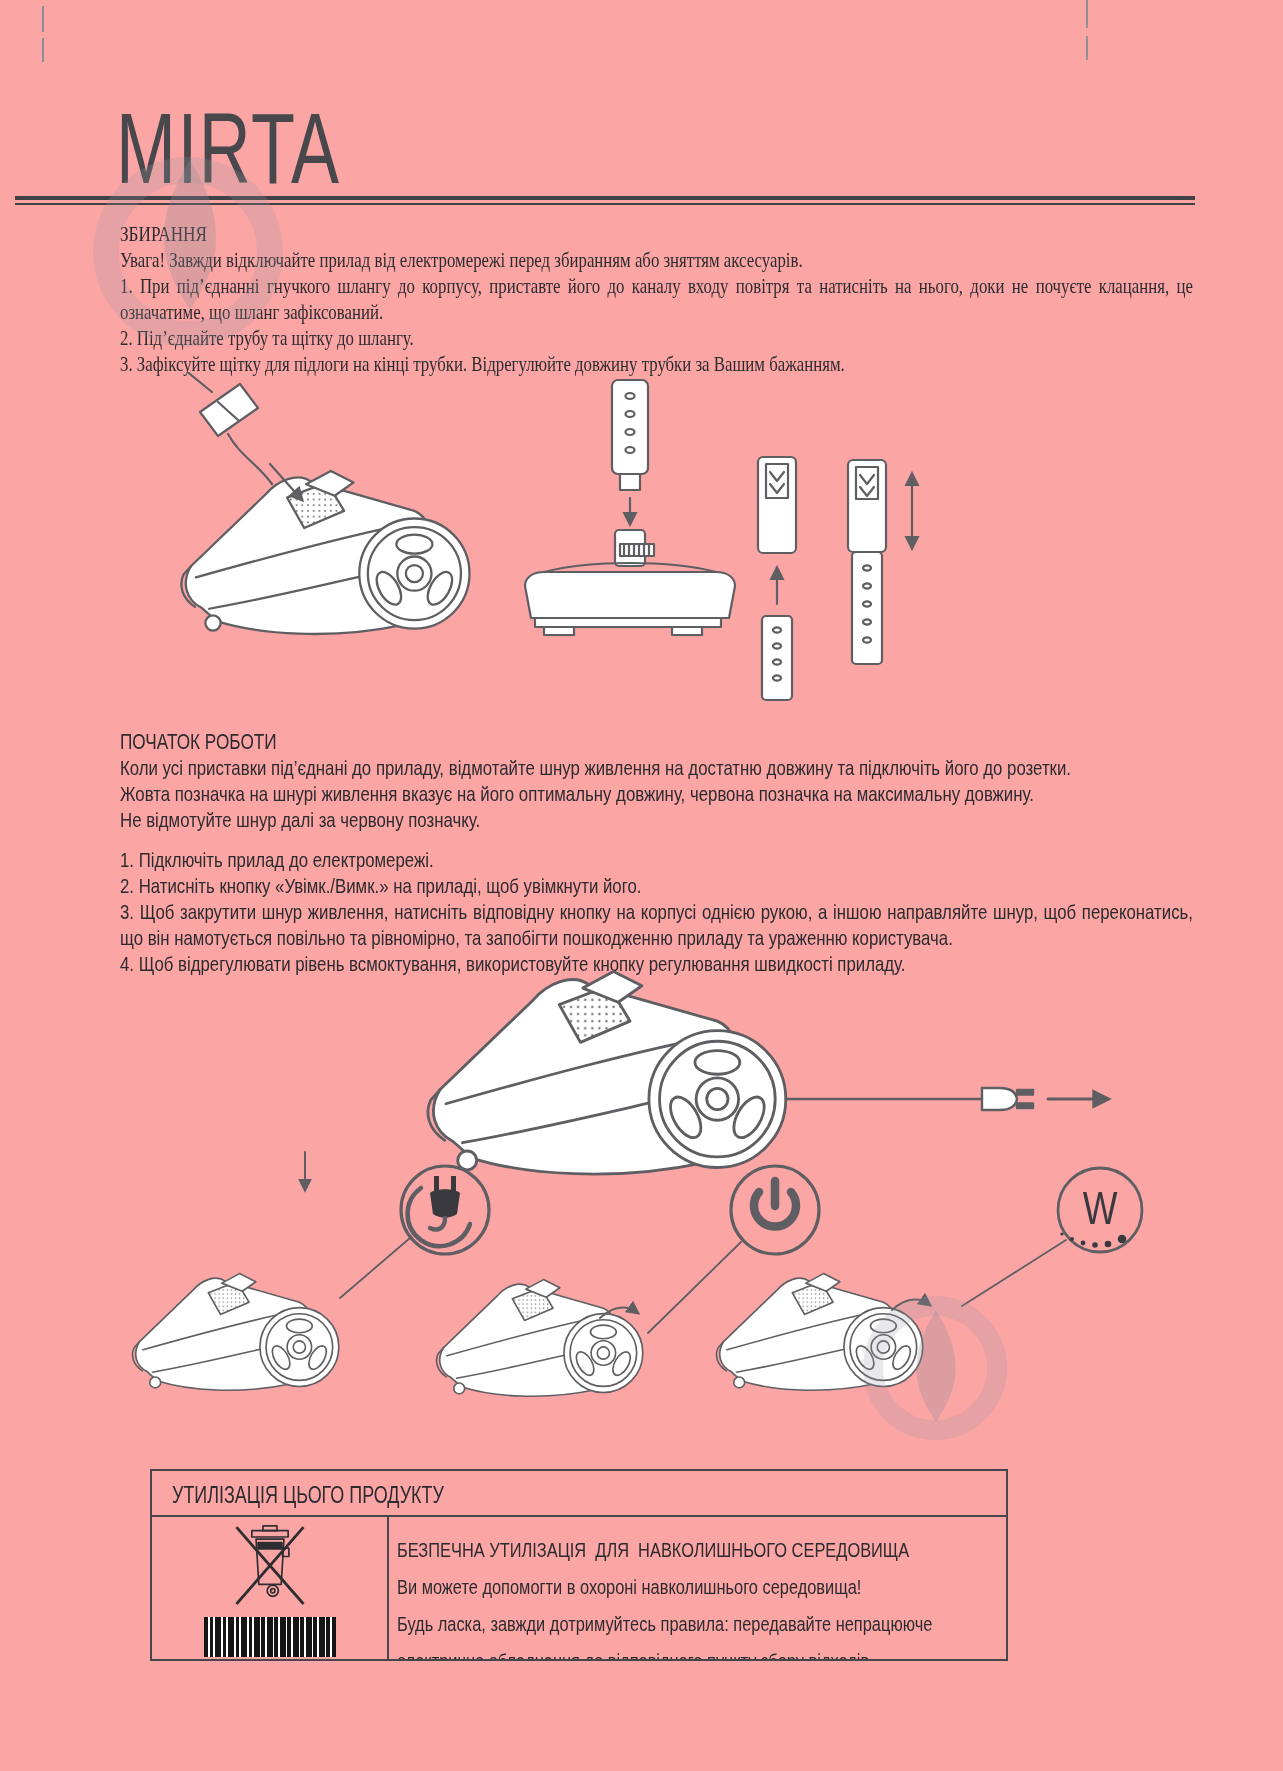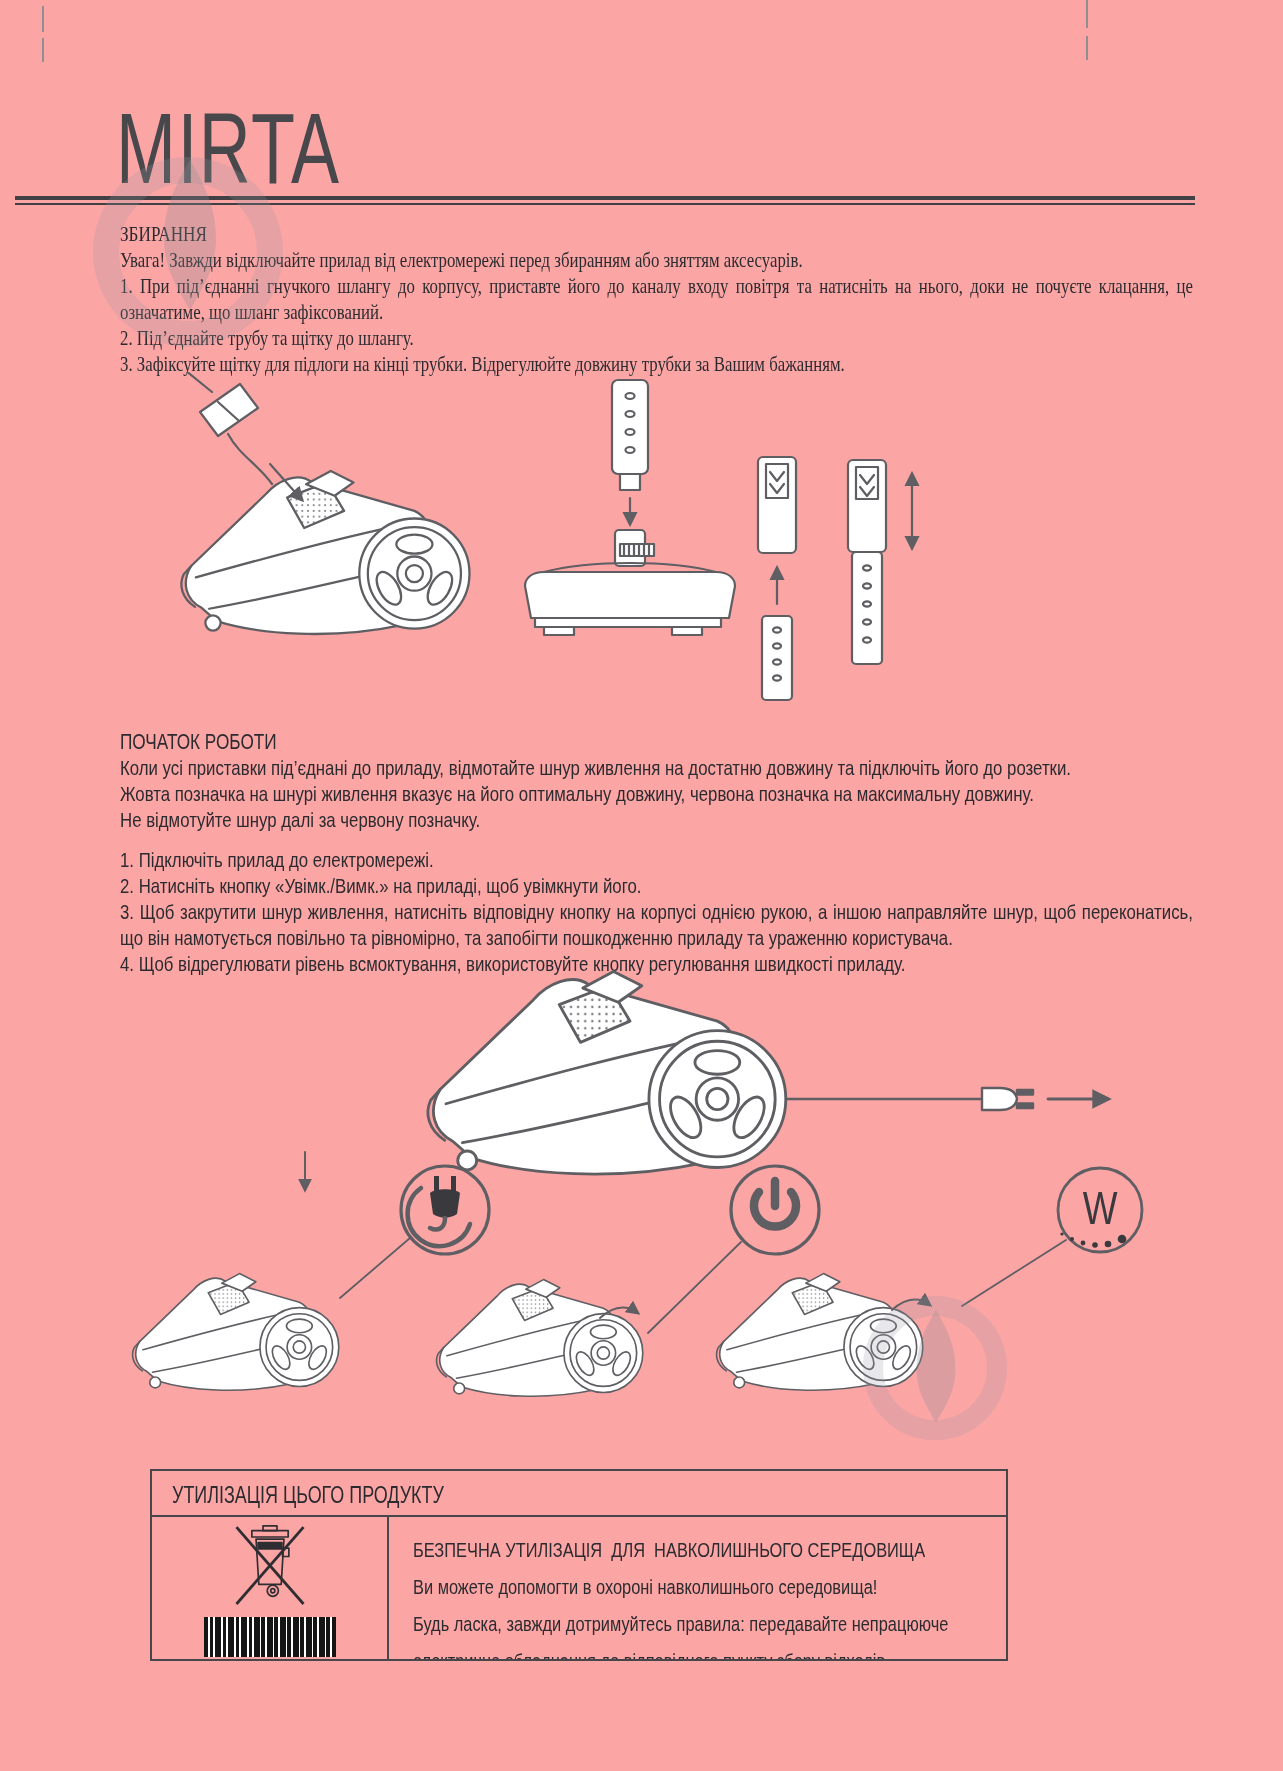--- a/index.html
+++ b/index.html
@@ -30,21 +30,21 @@
 
   
   .wm{position:absolute;border-radius:50%;box-sizing:border-box;border:26px solid rgba(150,150,160,0.22);pointer-events:none;z-index:5;}
   .wm-glyph{position:absolute;pointer-events:none;z-index:5;opacity:0.28;}
 
   
   .disposal{position:absolute;left:150px;top:1443px;width:858px;height:192px;border:2px solid #46464b;box-sizing:border-box;background:transparent;margin-top:26px;}
   .disposal-hd{height:46px;border-bottom:2px solid #46464b;box-sizing:border-box;padding:11px 0 0 20px;font-size:23px;}
   .disposal-body{display:flex;height:142px;}
   .disposal-left{width:237px;border-right:2px solid #46464b;box-sizing:border-box;display:flex;flex-direction:column;align-items:center;justify-content:flex-start;padding-top:6px;}
-  .disposal-right{flex:1;padding:14px 20px 0 24px;overflow:hidden;}
+  .disposal-right{flex:1;padding:14px 20px 0 8px;overflow:hidden;}
   .disposal-right p{font-size:20.5px;line-height:37px;}
   .barcode{width:132px;height:40px;margin-top:6px;
     background:repeating-linear-gradient(90deg,#151515 0 4px,#ffffff 4px 5.5px,#151515 5.5px 9px,#ffffff 9px 11px,#151515 11px 13px);}
   .pre{white-space:pre-wrap;}
 
   svg text{font-family:"Liberation Sans",sans-serif;}
 </style>
 </head>
 <body>
 

